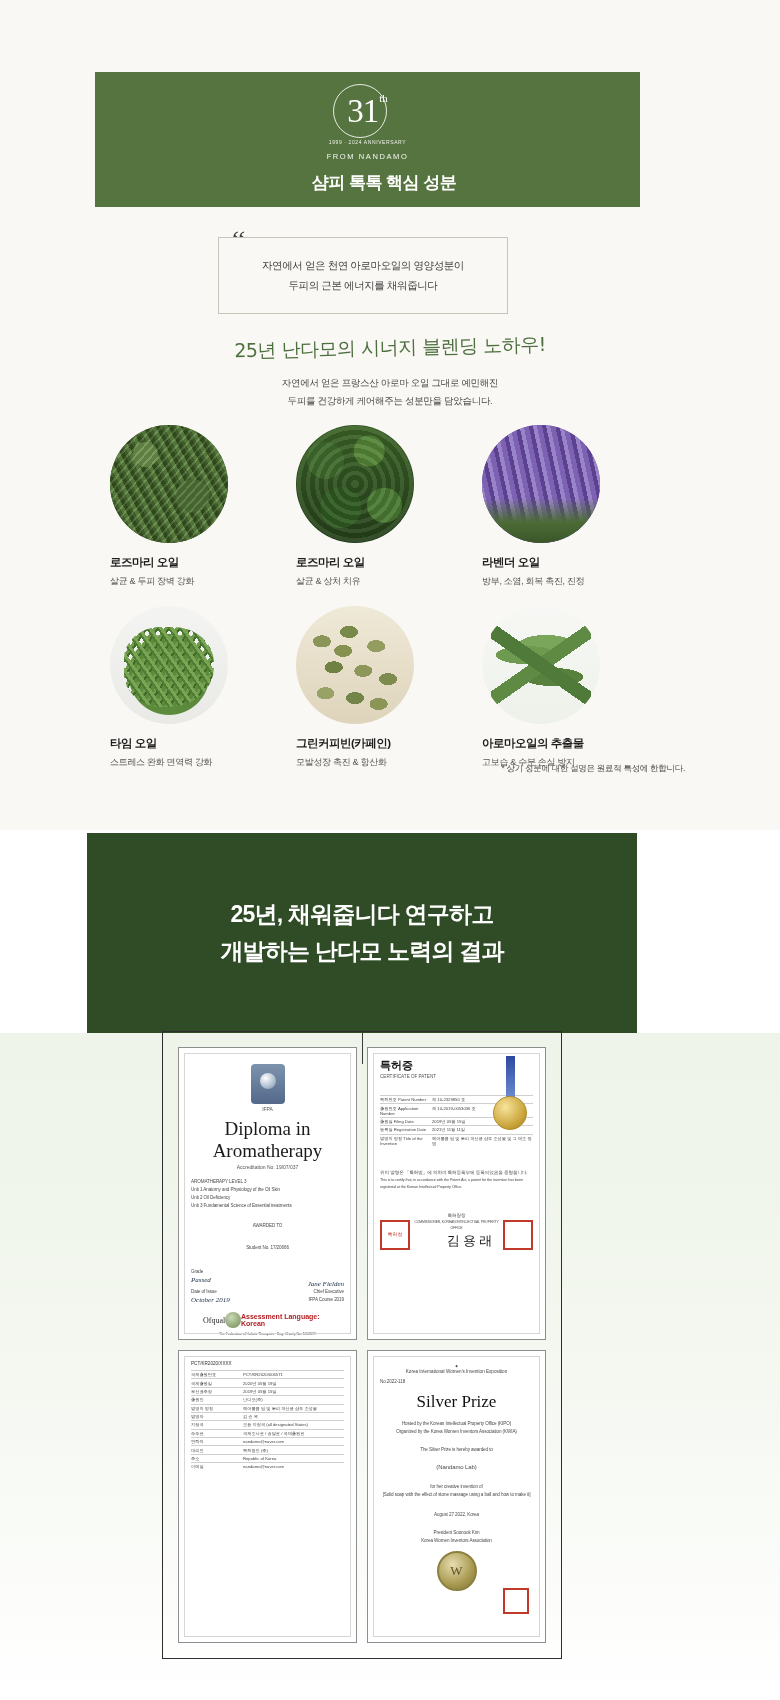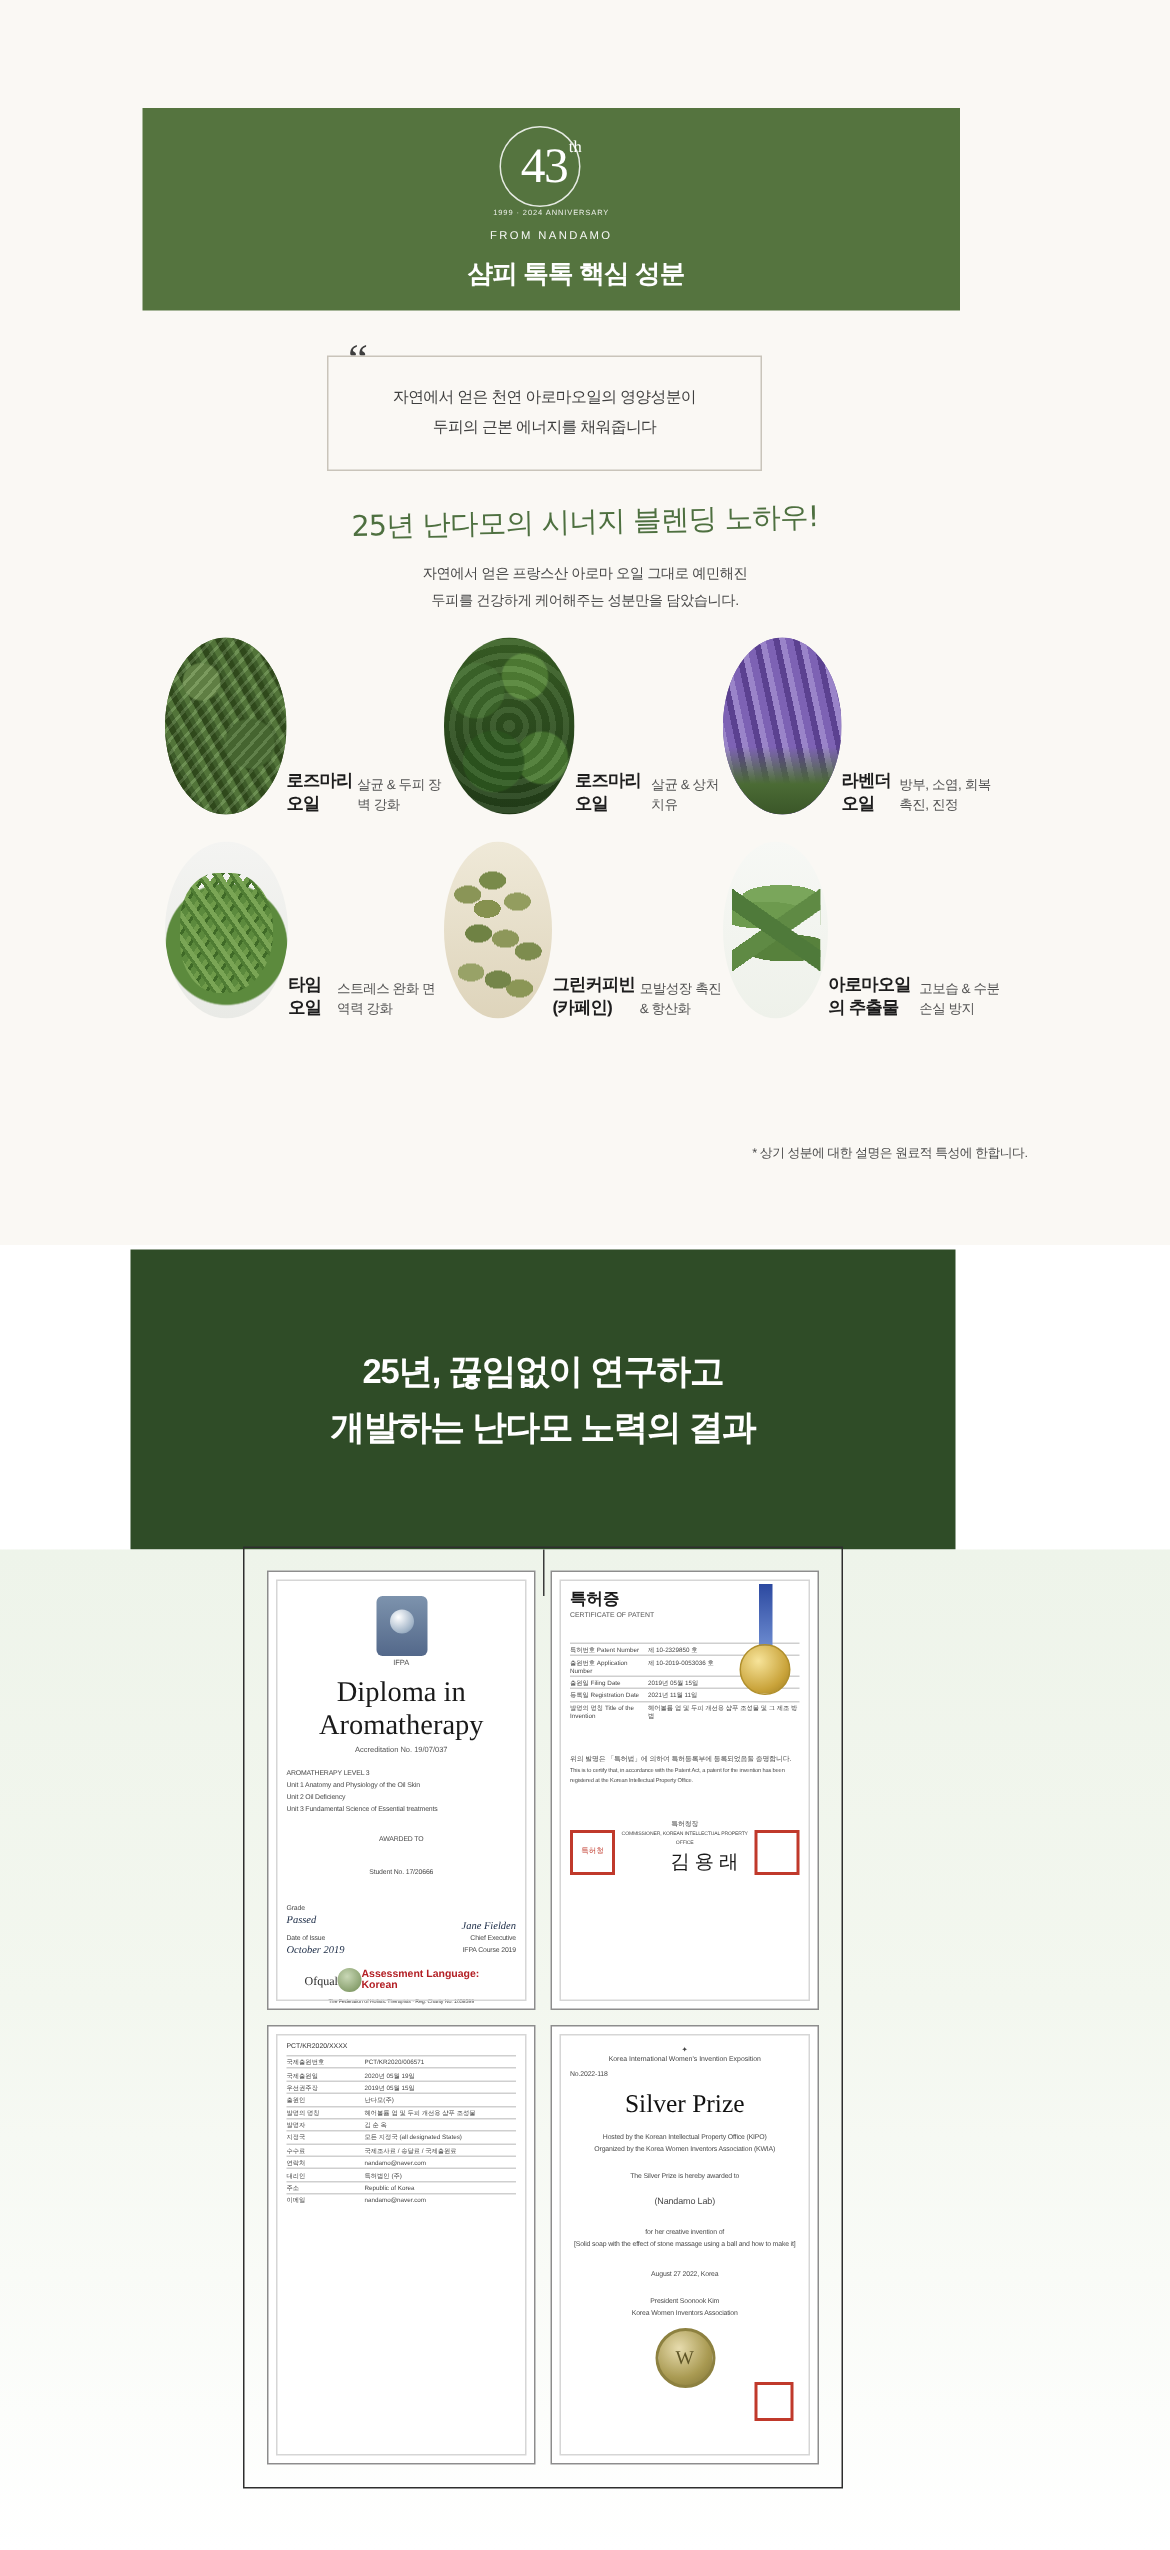--- a/index.html
+++ b/index.html
@@ -144,22 +144,22 @@
   .ing-grid {
     position: absolute;
     left: 110px; top: 425px;
     width: 560px;
     display: flex;
     flex-wrap: wrap;
   }
   .ing-cell {
     width: 186px;
     display: flex;
-    flex-direction: row;
-    align-items: flex-end;
+    flex-direction: column;
+    align-items: flex-start;
     margin-bottom: 18px;
   }
   .ing-photo {
     width: 118px; height: 118px;
     border-radius: 50%;
     overflow: hidden;
     position: relative;
   }
   .ing-name {
     margin-top: 12px;
@@ -468,21 +468,21 @@
 <body>
 
 <div class="page">
 
   <div class="sec-ingredients">
 
     <div class="green-banner">
       <div class="anniv-wrap">
         <div class="anniv-circle">
           <span class="ring"></span>
-          <span class="anniv-25">43</span>
+          <span class="anniv-25">31</span>
           <span class="anniv-th">th</span>
         </div>
         <div class="anniv-years">1999 · 2024 ANNIVERSARY</div>
         <div class="anniv-from">FROM NANDAMO</div>
       </div>
       <div class="banner-title">샴피 톡톡 핵심 성분</div>
     </div>
 
     <div class="qmark left">“</div>
     <div class="qmark right">”</div>
@@ -549,21 +549,21 @@
         <div class="ing-eff">고보습 &amp; 수분 손실 방지</div>
       </div>
 
     </div>
 
     <div class="foot-note">* 상기 성분에 대한 설명은 원료적 특성에 한합니다.</div>
   </div>
 
   <div class="sec-statement">
     <div class="statement-text">
-      <div>25년, 끊임없이 연구하고</div>
+      <div>25년, 채워줍니다 연구하고</div>
       <div>개발하는 난다모 노력의 결과</div>
     </div>
   </div>
 
   <div class="sec-certs"></div>
   <div class="connector"></div>
   <div class="cert-frame"></div>
 
   <div class="cert-grid">
 

